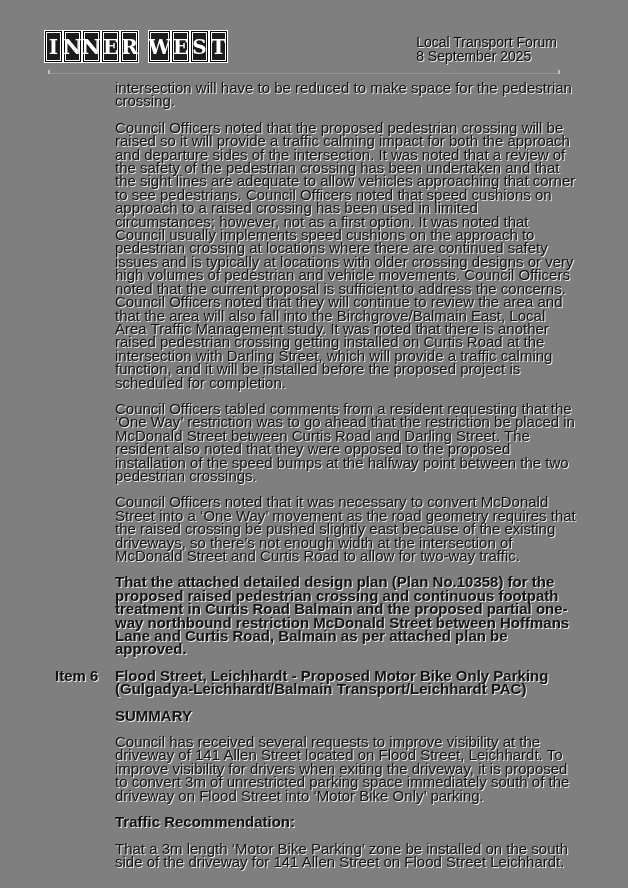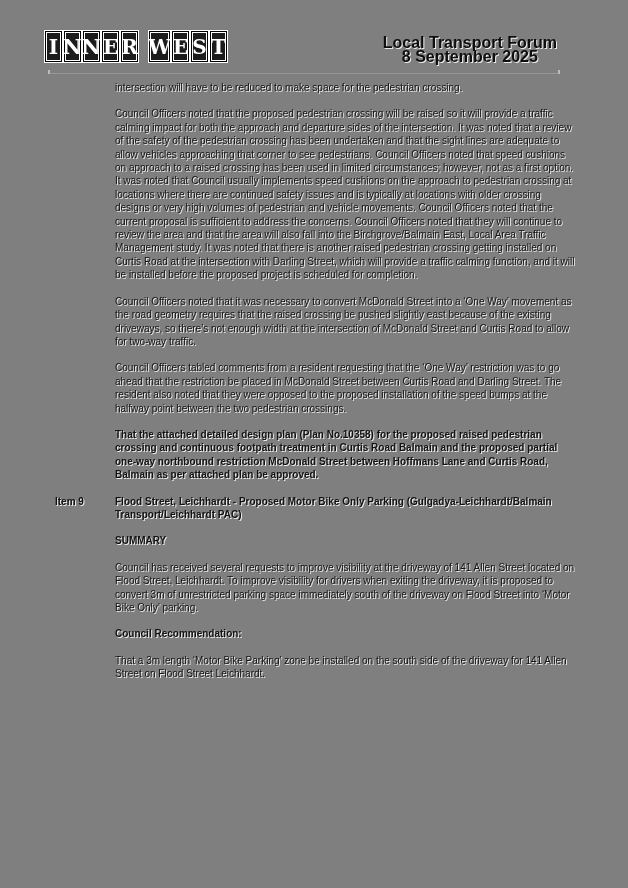--- a/index.html
+++ b/index.html
@@ -30,38 +30,38 @@
     font-weight:bold;
     font-size:20px;
     display:flex; align-items:center; justify-content:center;
     line-height:1;
   }
   .logo-tile.wide{ width:21px; }
   .logo-tile.word-gap{ margin-left:9px; }
 
   .header-right{
     position:absolute; top:36px; right:71px;
-    text-align:center;
-    font-size:16px; font-weight:bold;
+    text-align:left;
+    font-size:14px; font-weight:normal;
     line-height:13.5px;
     color:#0e0e0e;
   }
 
   .rule{
     position:absolute; top:73px; left:48px; width:512px; height:1px;
     background:#969696;
   }
   .rule .tick{ position:absolute; top:-3px; width:2px; height:4px; background:#bdbdbd; }
   .rule .tick.left{ left:0; }
   .rule .tick.right{ right:0; }
 
   
   .content{
     position:absolute; left:115px; top:81px; width:462px;
-    font-size:10px; line-height:13.4px;
+    font-size:15px; line-height:13.4px;
     color:#121212;
   }
   .content p{ margin:0 0 13px 0; }
   .bold{ font-weight:bold; }
 
   .item-row{ position:relative; margin-top:11px; margin-bottom:0; }
   .item-num{
     position:absolute; left:-60px; top:0;
     font-weight:bold; white-space:nowrap;
   }
@@ -89,25 +89,25 @@
 </div>
 
 <div class="rule">
   <span class="tick left"></span>
   <span class="tick right"></span>
 </div>
 
 <div class="content emboss">
   <p>intersection will have to be reduced to make space for the pedestrian crossing.</p>
   <p>Council Officers noted that the proposed pedestrian crossing will be raised so it will provide a traffic calming impact for both the approach and departure sides of the intersection. It was noted that a review of the safety of the pedestrian crossing has been undertaken and that the sight lines are adequate to allow vehicles approaching that corner to see pedestrians. Council Officers noted that speed cushions on approach to a raised crossing has been used in limited circumstances; however, not as a first option. It was noted that Council usually implements speed cushions on the approach to pedestrian crossing at locations where there are continued safety issues and is typically at locations with older crossing designs or very high volumes of pedestrian and vehicle movements. Council Officers noted that the current proposal is sufficient to address the concerns. Council Officers noted that they will continue to review the area and that the area will also fall into the Birchgrove/Balmain East, Local Area Traffic Management study. It was noted that there is another raised pedestrian crossing getting installed on Curtis Road at the intersection with Darling Street, which will provide a traffic calming function, and it will be installed before the proposed project is scheduled for completion.</p>
+  <p>Council Officers tabled comments from a resident requesting that the ‘One Way’ restriction was to go ahead that the restriction be placed in McDonald Street between Curtis Road and Darling Street. The resident also noted that they were opposed to the proposed installation of the speed bumps at the halfway point between the two pedestrian crossings.</p>
   <p>Council Officers noted that it was necessary to convert McDonald Street into a ‘One Way’ movement as the road geometry requires that the raised crossing be pushed slightly east because of the existing driveways, so there’s not enough width at the intersection of McDonald Street and Curtis Road to allow for two-way traffic.</p>
-  <p>Council Officers tabled comments from a resident requesting that the ‘One Way’ restriction was to go ahead that the restriction be placed in McDonald Street between Curtis Road and Darling Street. The resident also noted that they were opposed to the proposed installation of the speed bumps at the halfway point between the two pedestrian crossings.</p>
   <p class="bold">That the attached detailed design plan (Plan No.10358) for the proposed raised pedestrian crossing and continuous footpath treatment in Curtis Road Balmain and the proposed partial one-way northbound restriction McDonald Street between Hoffmans Lane and Curtis Road, Balmain as per attached plan be approved.</p>
 
   <div class="item-row">
-    <span class="item-num">Item 9</span>
+    <span class="item-num">Item 6</span>
     <p class="item-heading">Flood Street, Leichhardt - Proposed Motor Bike Only Parking (Gulgadya-Leichhardt/Balmain Transport/Leichhardt PAC)</p>
     <p class="summary-heading">SUMMARY</p>
     <p>Council has received several requests to improve visibility at the driveway of 141 Allen Street located on Flood Street, Leichhardt. To improve visibility for drivers when exiting the driveway, it is proposed to convert 3m of unrestricted parking space immediately south of the driveway on Flood Street into ‘Motor Bike Only’ parking.</p>
-    <p class="bold">Council Recommendation:</p>
+    <p class="bold">Traffic Recommendation:</p>
     <p>That a 3m length ‘Motor Bike Parking’ zone be installed on the south side of the driveway for 141 Allen Street on Flood Street Leichhardt.</p>
   </div>
 </div>
 
 </body></html>

